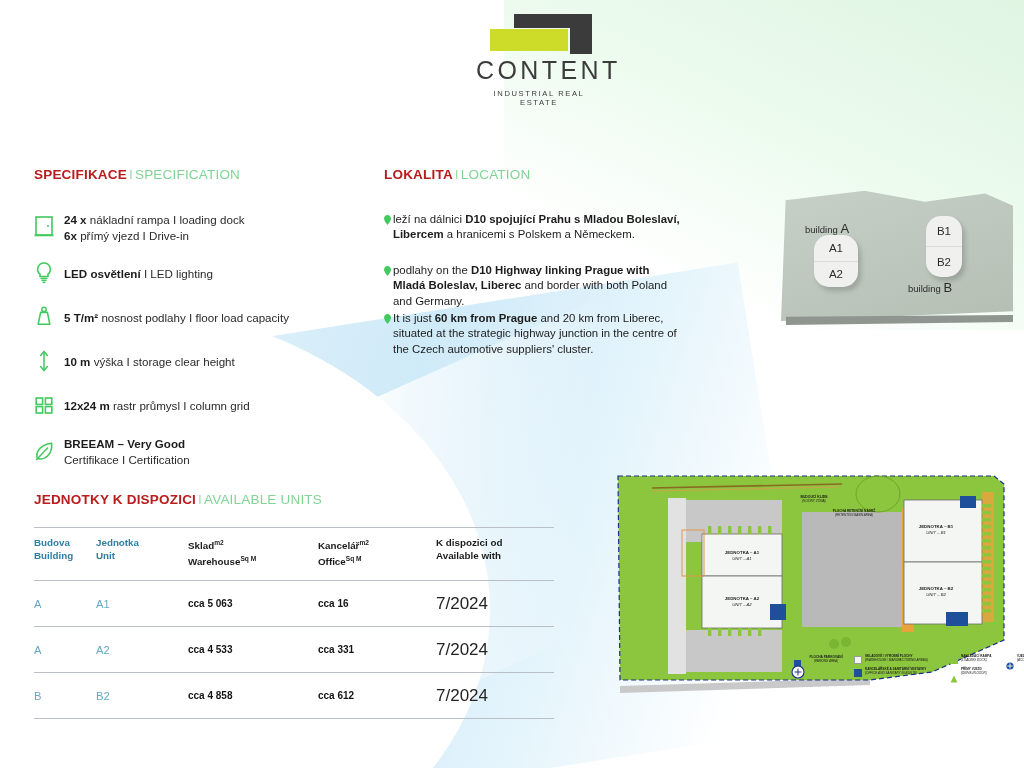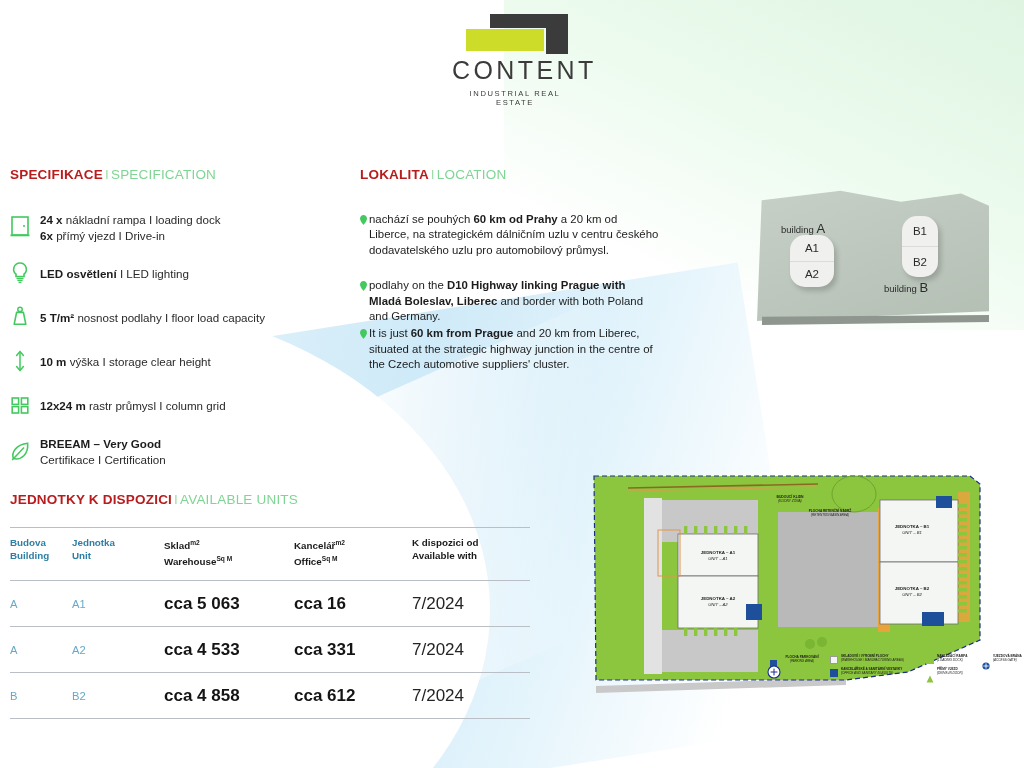--- a/index.html
+++ b/index.html
@@ -7,20 +7,21 @@
     width: 1024px; height: 768px;
     font-family: "Liberation Sans", sans-serif;
     background: #ffffff;
     overflow: hidden;
   }
   #page {
     position: relative;
     width: 1024px; height: 768px;
     background: #ffffff;
     overflow: hidden;
+    padding-left: 24px;
   }
   
   .bg-green {
     position: absolute; top: 0; right: 0;
     width: 520px; height: 330px;
     background: linear-gradient(205deg, #dff5e2 0%, #ecfbee 42%, rgba(255,255,255,0) 78%);
     pointer-events: none;
   }
   .bg-blue-swoosh {
     position: absolute;
@@ -148,21 +149,21 @@
   }
   table.units thead th.dark { color: #1b1b1b; }
   table.units thead th .l2 { font-weight: bold; }
   table.units thead th sup { font-size: 6.6px; }
   table.units tbody td {
     padding: 13px 0 12px 0;
     border-bottom: 1.3px solid #b9bfc4;
     font-size: 11.4px;
   }
   table.units tbody td.idcol { color: #66a9c7; font-weight: 400; font-size: 11.2px; }
-  table.units tbody td.num { color: #141414; font-weight: bold; font-size: 17px; }
+  table.units tbody td.num { color: #141414; font-weight: bold; font-size: 10px; }
   table.units tbody td.date { color: #242424; font-size: 17px; }
   .c1 { width: 62px; } .c2 { width: 92px; } .c3 { width: 130px; }
   .c4 { width: 118px; } .c5 { width: 118px; }
 
   
   #plan { position: absolute; left: 578px; top: 472px; width: 440px; height: 232px; }
   .plan-svg { display: block; }
 
   .legend { position: absolute; left: 252px; top: 183px; width: 188px; }
   .lg-col { position: absolute; }
@@ -287,21 +288,21 @@
         <span class="cz">LOKALITA</span><span class="sep">I</span><span class="en">LOCATION</span>
       </div>
 
       <div class="loc-block">
         <div class="loc-item">
           <span class="pin">
             <svg width="7" height="10" viewBox="0 0 7 10">
                 <path d="M3.5 0 C5.4 0 7 1.6 7 3.5 C7 6 3.5 10 3.5 10 C3.5 10 0 6 0 3.5 C0 1.6 1.6 0 3.5 0z" fill="#43c95f"></path>
               </svg>
           </span>
-          <span class="ptxt"><span>nachází se pouhých </span><b>60 km od Prahy</b><span> a 20 km od Liberce, na strategickém dálničním uzlu v centru českého dodavatelského uzlu pro automobilový průmysl.</span></span>
+          <span class="ptxt"><span>leží na dálnici </span><b>D10 spojující Prahu s Mladou Boleslaví, Libercem</b><span> a hranicemi s Polskem a Německem.</span></span>
         </div>
       </div>
 
       <div class="loc-block second">
         <div class="loc-item">
           <span class="pin">
             <svg width="7" height="10" viewBox="0 0 7 10">
                 <path d="M3.5 0 C5.4 0 7 1.6 7 3.5 C7 6 3.5 10 3.5 10 C3.5 10 0 6 0 3.5 C0 1.6 1.6 0 3.5 0z" fill="#43c95f"></path>
               </svg>
           </span>

